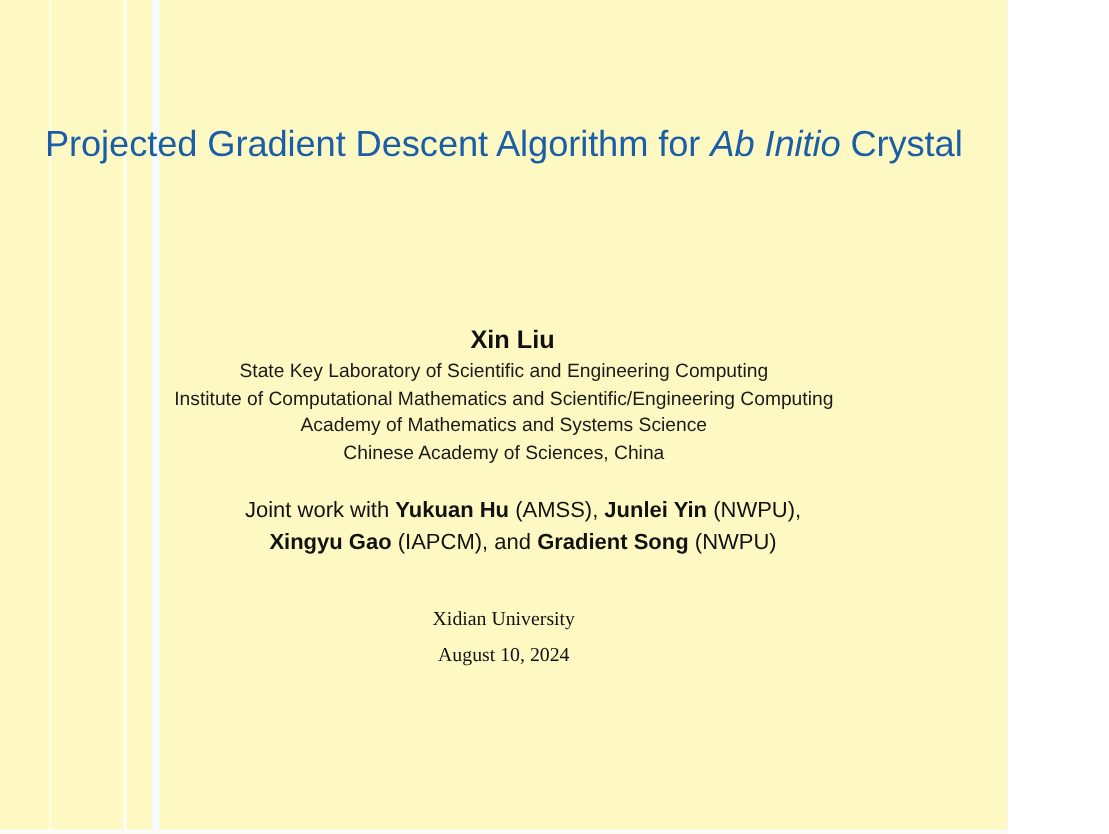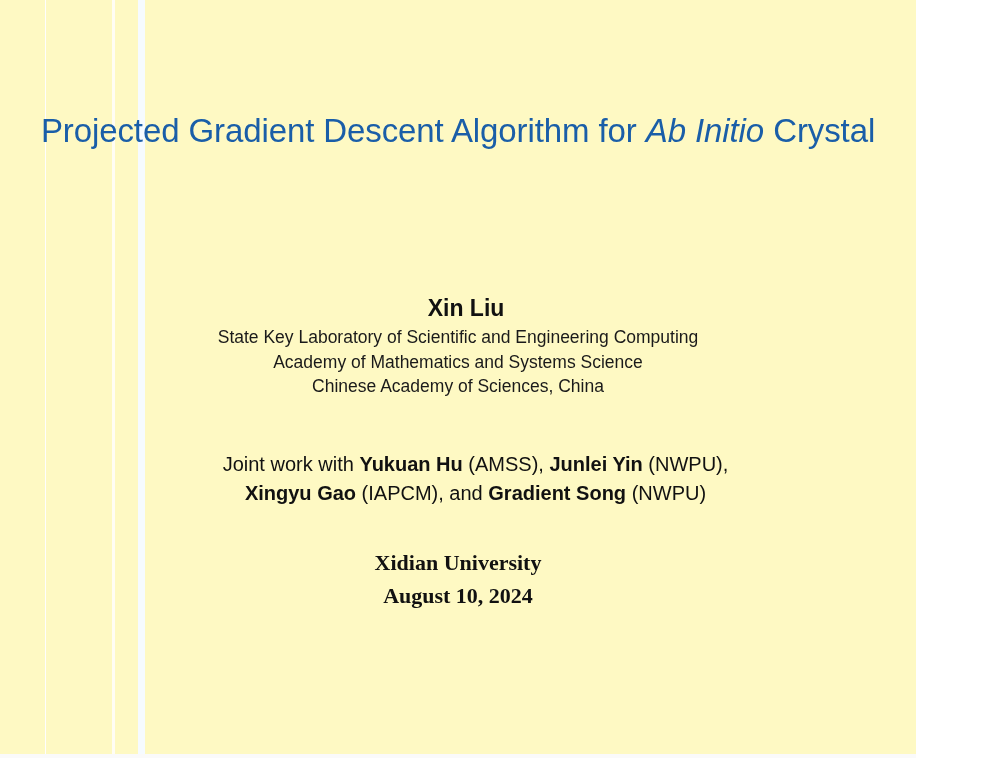--- a/index.html
+++ b/index.html
@@ -136,22 +136,22 @@
     position: absolute;
     top: 546px;
     left: 0;
     right: 0;
     font-family: "Liberation Serif", serif;
   }
   .venue-line,
   .date-line {
     margin: 0;
     color: #111111;
-    font-size: 22px;
-    font-weight: 700;
+    font-size: 18px;
+    font-weight: 400;
     line-height: 33px;
     text-align: center;
   }
 
   
   .mouse-cursor {
     position: absolute;
     left: 995px;
     top: 10px;
     width: 13px;
@@ -173,20 +173,21 @@
     <div class="title-block">
       <h1 class="slide-title"><span>Projected Gradient Descent Algorithm for </span><span class="em">Ab Initio</span><span> Crystal</span></h1>
     </div>
 
     <div class="author-block">
       <p class="author-name">Xin Liu</p>
     </div>
 
     <div class="affiliation-block">
       <p class="affiliation-line">State Key Laboratory of Scientific and Engineering Computing</p>
+      <p class="affiliation-line">Institute of Computational Mathematics and Scientific/Engineering Computing</p>
       <p class="affiliation-line">Academy of Mathematics and Systems Science</p>
       <p class="affiliation-line">Chinese Academy of Sciences, China</p>
     </div>
 
     <div class="joint-block">
       <p class="joint-line"><span>Joint work with </span><b>Yukuan Hu</b><span> (AMSS), </span><b>Junlei Yin</b><span> (NWPU),</span></p>
       <p class="joint-line"><b>Xingyu Gao</b><span> (IAPCM), and </span><b>Gradient Song</b><span> (NWPU)</span></p>
     </div>
 
     <div class="venue-block">

